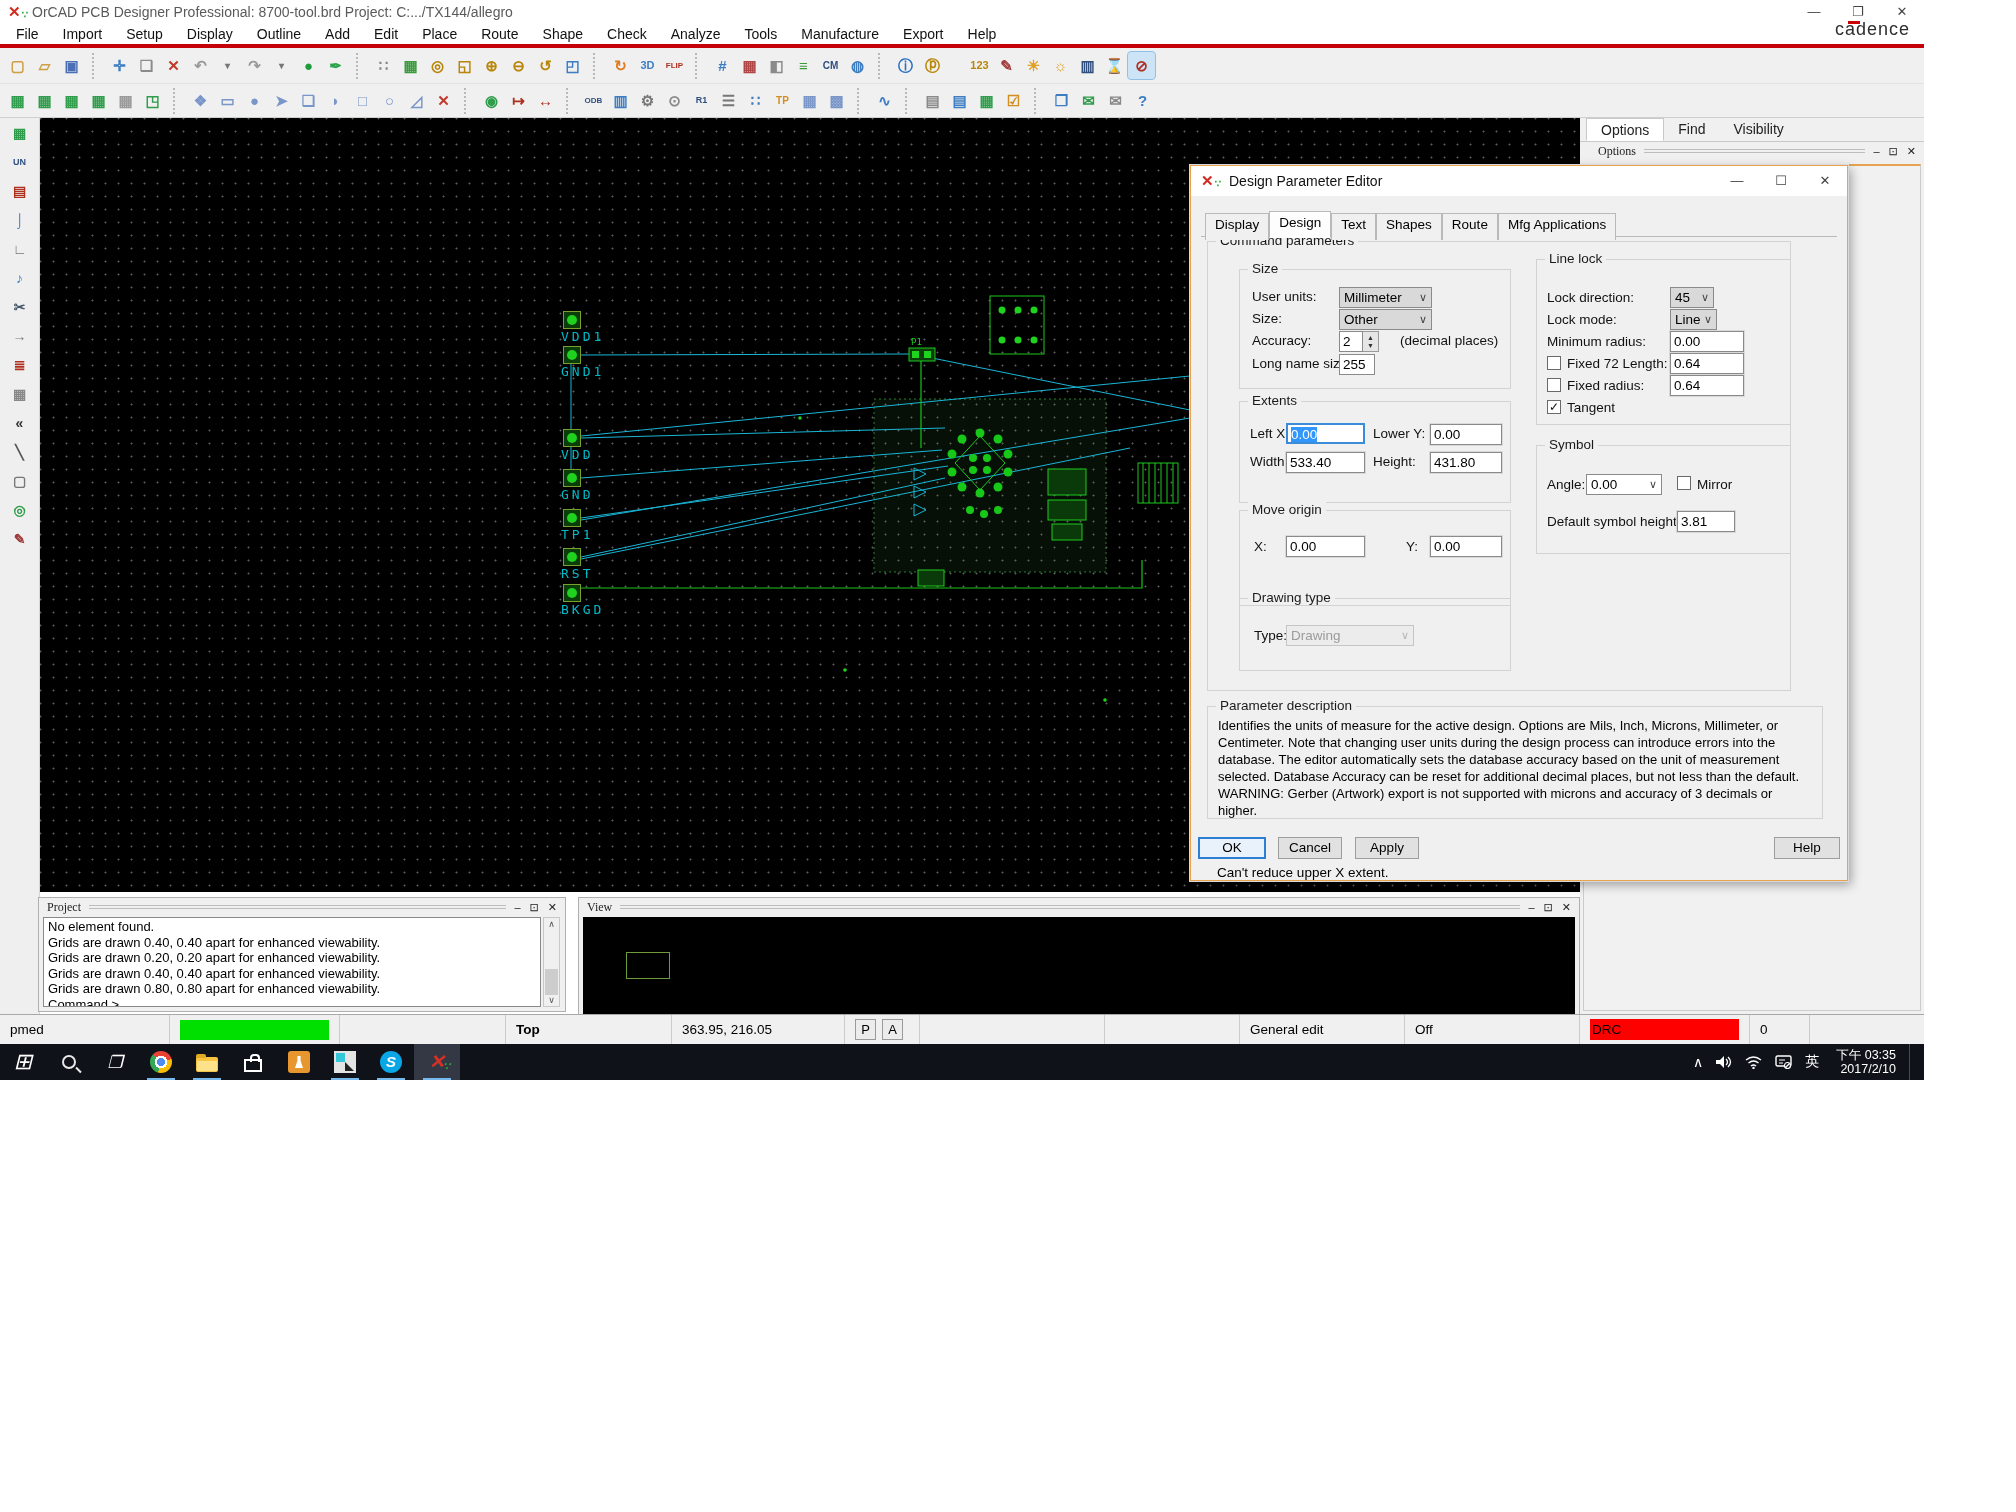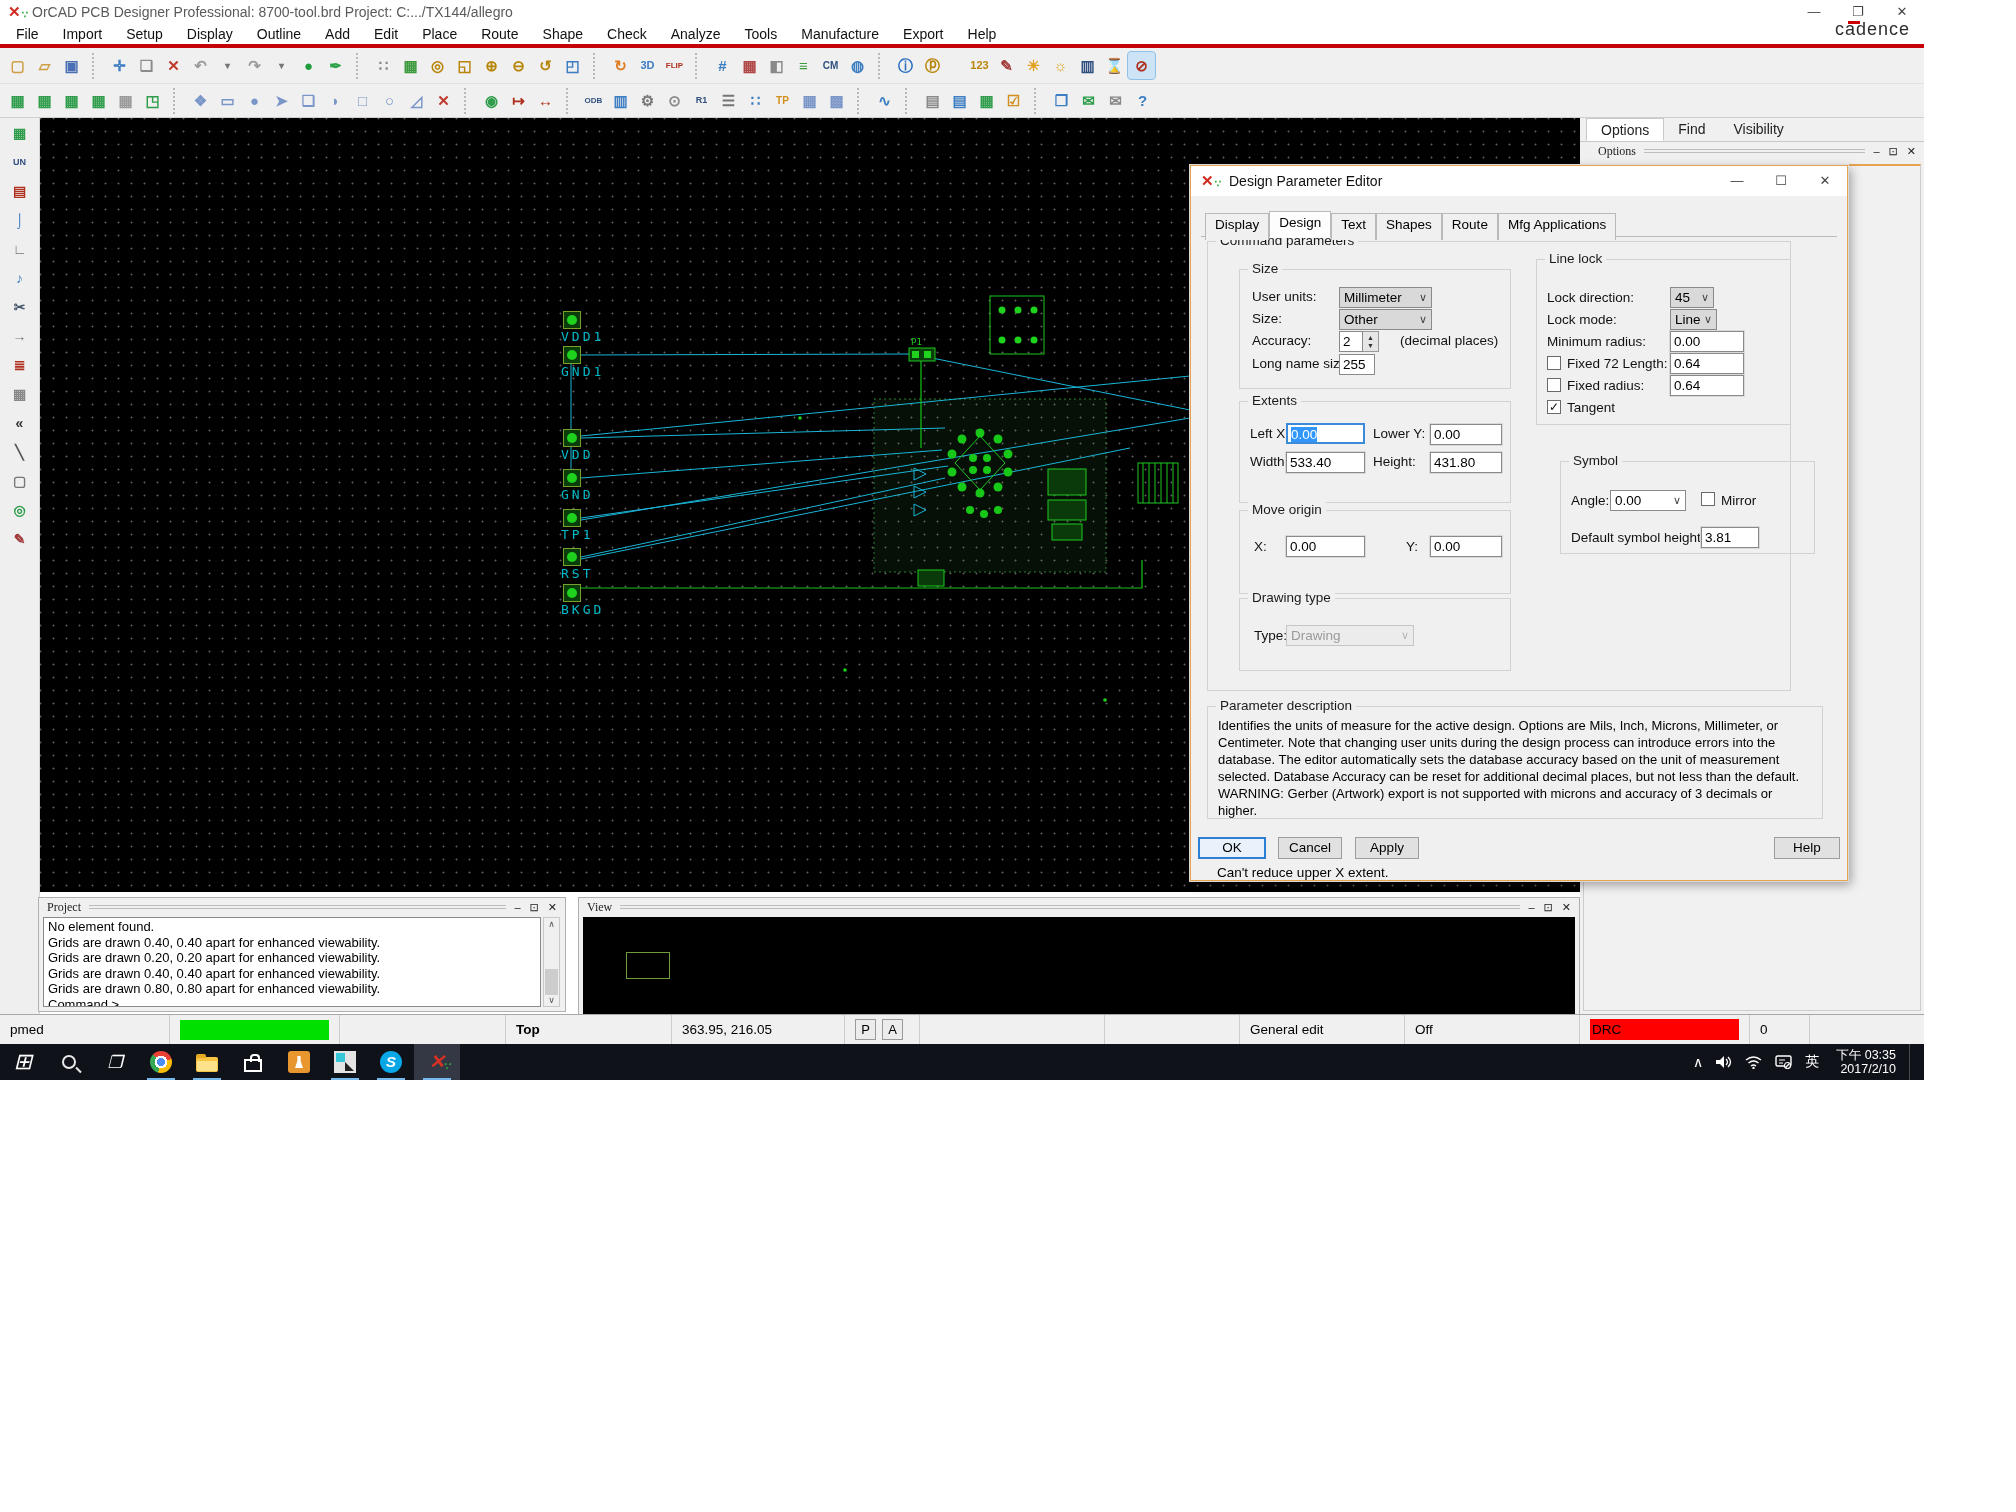--- a/index.html
+++ b/index.html
@@ -500,21 +500,21 @@
       <span class="lbl" style="left:10px; top:24px;">Left X:</span>
       <span class="fld focus" style="left:46px; top:21px; width:79px;"><span class="sel">0.00</span></span>
       <span class="lbl" style="left:133px; top:24px;">Lower Y:</span>
       <span class="fld outer" style="left:190px; top:22px; width:72px;">0.00</span>
       <span class="lbl" style="left:10px; top:52px;">Width:</span>
       <span class="fld outer" style="left:46px; top:50px; width:79px;">533.40</span>
       <span class="lbl" style="left:133px; top:52px;">Height:</span>
       <span class="fld outer" style="left:190px; top:50px; width:72px;">431.80</span>
     </div>
 
-    <div class="grp" style="left:48px; top:344px; width:272px; height:84px;">
+    <div class="grp" style="left:48px; top:344px; width:272px; height:96px;">
       <span class="legend">Move origin</span>
       <span class="lbl" style="left:14px; top:28px;">X:</span>
       <span class="fld outer" style="left:46px; top:25px; width:79px;">0.00</span>
       <span class="lbl" style="left:166px; top:28px;">Y:</span>
       <span class="fld outer" style="left:190px; top:25px; width:72px;">0.00</span>
     </div>
 
     <div class="grp" style="left:48px; top:432px; width:272px; height:73px;">
       <span class="legend">Drawing type</span>
       <span class="lbl" style="left:14px; top:29px;">Type:</span>
@@ -532,21 +532,21 @@
       <span class="cb" style="left:10px; top:96px;"></span>
       <span class="lbl" style="left:30px; top:96px;">Fixed 72 Length:</span>
       <span class="fld outer" style="left:133px; top:93px; width:74px;">0.64</span>
       <span class="cb" style="left:10px; top:118px;"></span>
       <span class="lbl" style="left:30px; top:118px;">Fixed radius:</span>
       <span class="fld outer" style="left:133px; top:115px; width:74px;">0.64</span>
       <span class="cb on" style="left:10px; top:140px;"></span>
       <span class="lbl" style="left:30px; top:140px;">Tangent</span>
     </div>
 
-    <div class="grp" style="left:345px; top:295px; width:255px; height:93px;margin-left:24px;">
+    <div class="grp" style="left:345px; top:279px; width:255px; height:109px;">
       <span class="legend">Symbol</span>
       <span class="lbl" style="left:10px; top:31px;">Angle:</span>
       <span class="dd lite" style="left:49px; top:28px; width:76px;">0.00</span>
       <span class="cb" style="left:140px; top:30px;"></span>
       <span class="lbl" style="left:160px; top:31px;">Mirror</span>
       <span class="lbl" style="left:10px; top:68px;">Default symbol height:</span>
       <span class="fld outer" style="left:140px; top:65px; width:58px;">3.81</span>
     </div>
 
     <div class="grp" style="left:16px; top:540px; width:616px; height:113px;">

